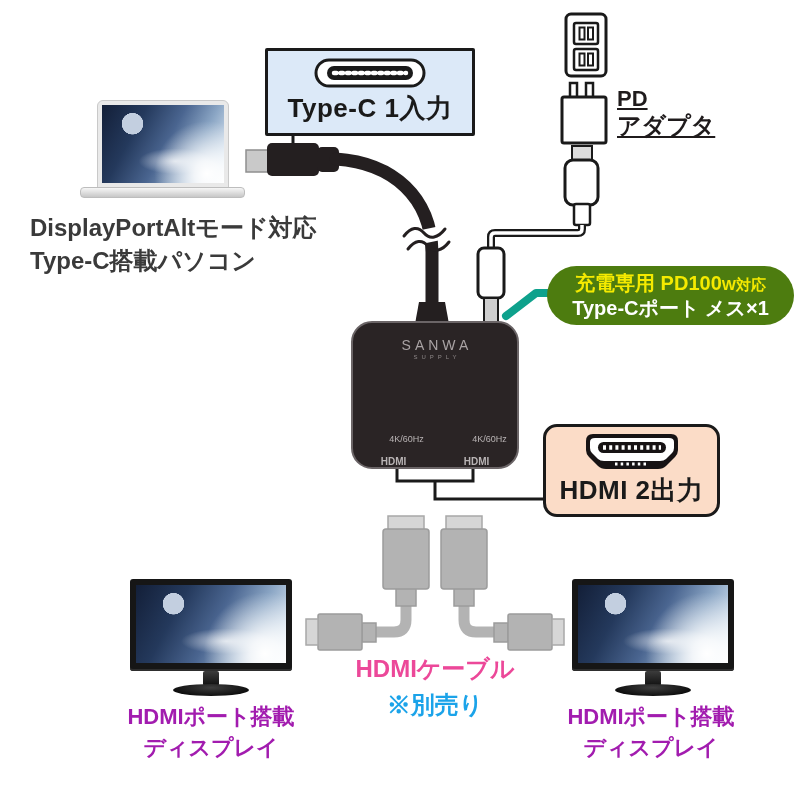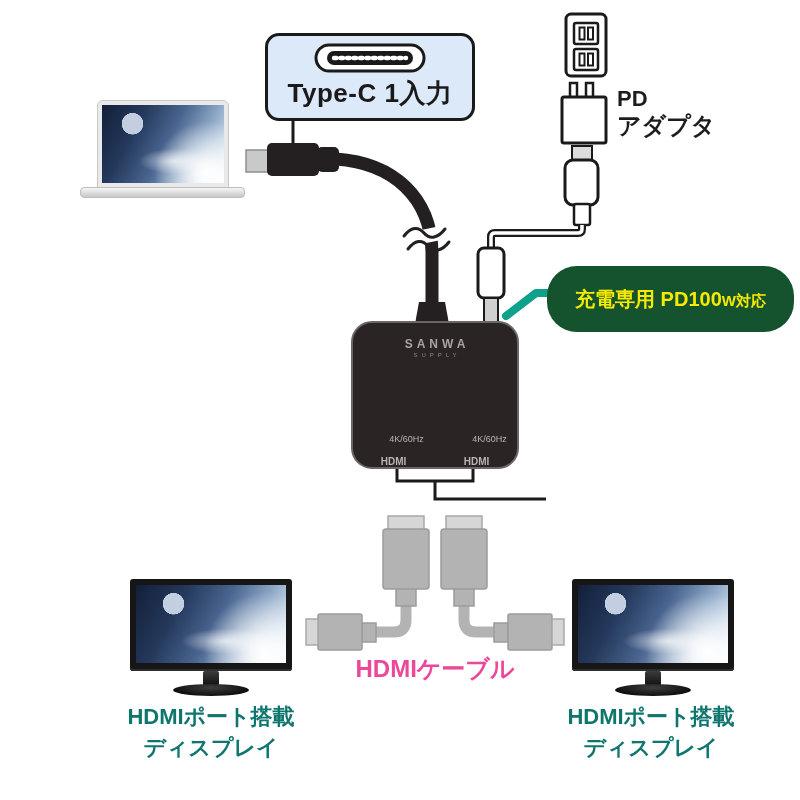--- a/index.html
+++ b/index.html
@@ -2,55 +2,55 @@
 <html><head>
 <meta charset="utf-8">
 <style>
   html,body{margin:0;padding:0;background:#fff;}
   .canvas{position:relative;width:800px;height:800px;background:#fff;overflow:hidden;
           font-family:"Liberation Sans",sans-serif;color:#3a3a3a;}
   .canvas svg.art{position:absolute;left:0;top:0;}
   .abs{position:absolute;}
 
   
-  .typec-box{left:265px;top:33px;width:210px;height:88px;background:#dce9f8;
-    border:3.5px solid #1a1a1a;border-radius:14px;box-sizing:border-box;
+  .typec-box{left:265px;top:48px;width:210px;height:88px;background:#dce9f8;
+    border:3.5px solid #1a1a1a;border-radius:2px;box-sizing:border-box;
     display:flex;flex-direction:column;align-items:center;justify-content:center;gap:3px;}
   .hdmi-box{left:543px;top:424px;width:177px;height:93px;background:#fbdcc7;
     border:3.5px solid #1a1a1a;border-radius:14px;box-sizing:border-box;
     display:flex;flex-direction:column;align-items:center;justify-content:center;gap:2px;}
   .box-label{font-size:26px;font-weight:bold;color:#1a1a1a;letter-spacing:0.5px;white-space:nowrap;}
 
   
-  .callout{left:547px;top:266px;width:247px;height:66px;background:#14532d;border-radius:30px;
+  .callout{left:547px;top:266px;width:247px;height:59px;background:#4d7c0f;border-radius:30px;
     display:flex;flex-direction:column;align-items:center;justify-content:center;line-height:1.22;}
   .callout .l1{font-weight:bold;color:#F5EA00;font-size:20px;white-space:nowrap;}
   .callout .l1 .small{font-size:15px;}
   .callout .l2{font-weight:600;color:#ffffff;font-size:20px;white-space:nowrap;}
 
   
-  .pd-label{left:617px;top:85px;font-weight:800;color:#1f1b1c;font-size:22px;line-height:27px;}
+  .pd-label{left:617px;top:85px;font-weight:800;color:#1f1b1c;font-size:22px;line-height:27px;text-decoration:underline;}
   .pd-label .l2{font-size:24px;}
   .tc-cable-label{left:606px;top:179px;font-weight:600;color:#1f1b1c;font-size:17px;line-height:21.5px;}
 
   
   .hub-brand{left:352px;top:337px;width:166px;text-align:center;color:#a9a3a4;}
-  .hub-brand .b1{font-size:12px;font-weight:bold;letter-spacing:4px;text-indent:4px;}
+  .hub-brand .b1{font-size:14px;font-weight:normal;letter-spacing:4px;text-indent:4px;}
   .hub-brand .b2{font-size:6px;letter-spacing:4px;text-indent:4px;color:#8d8788;margin-top:1px;}
   .hub-ports{left:352px;top:434px;width:166px;display:flex;}
   .hub-port{flex:1;text-align:center;color:#b9b4b5;}
   .hub-port .p1{font-size:9px;padding-left:26px;}
   .hub-port .p2{font-size:10px;font-weight:bold;margin-top:12px;}
 
   
   .laptop-caption{left:30px;top:211px;font-size:24px;font-weight:bold;line-height:33px;color:#3a3a3a;}
   .cable-caption{left:335px;top:653px;width:200px;text-align:center;}
   .cable-caption .c1{font-size:24px;font-weight:bold;color:#ec4899;}
   .cable-caption .c2{font-size:24px;font-weight:bold;color:#1BA3E9;margin-top:4px;}
-  .monitor-caption{top:701px;width:250px;text-align:center;font-size:22px;font-weight:bold;line-height:31px;color:#0f766e;}
+  .monitor-caption{top:701px;width:250px;text-align:center;font-size:22px;font-weight:bold;line-height:31px;color:#a21caf;}
   .mc-left{left:86px;} .mc-right{left:526px;}
 
   
   .sky{width:100%;height:100%;
     background:
       radial-gradient(circle at 86% 88%, #ffffff 0%, rgba(255,255,255,.85) 10%, rgba(255,255,255,0) 42%),
       radial-gradient(ellipse 40% 22% at 60% 72%, rgba(255,255,255,.7), rgba(255,255,255,0) 75%),
       radial-gradient(circle 11px at 25% 24%, #c3cfe0 96%, rgba(195,207,224,0) 100%),
       linear-gradient(118deg,#131f38 0%,#24395c 28%,#4a6590 52%,#8aa5c4 72%,#d9e6f2 92%,#ffffff 100%);}
   .laptop{left:80px;top:100px;width:165px;}
@@ -145,58 +145,74 @@
       <rect x="552" y="619" width="12" height="26" fill="#d6d6d6" stroke="#a8a8a8" stroke-width="1.5"></rect>
     </g>
   </svg>
 
   <div class="abs laptop">
     <div class="laptop-screen">
         <div class="sky"></div>
       </div>
     <div class="laptop-base"></div>
   </div>
+  <div class="abs laptop-caption">
+    <div>DisplayPortAltモード対応</div>
+    <div>Type-C搭載パソコン</div>
+  </div>
 
   <div class="abs typec-box">
     <svg width="112" height="30" viewBox="0 0 112 30">
       <rect x="2" y="2" width="108" height="26" rx="13" fill="#fff" stroke="#1a1a1a" stroke-width="3"></rect>
       <rect x="13" y="8" width="86" height="14" rx="7" fill="#1a1a1a"></rect>
       <line x1="20" y1="15" x2="92" y2="15" stroke="#fff" stroke-width="4.5" stroke-dasharray="2.5 4" stroke-linecap="round"></line>
     </svg>
     <div class="box-label">Type-C 1入力</div>
   </div>
 
   <div class="abs pd-label">
     <div>PD</div>
     <div class="l2">アダプタ</div>
   </div>
 
 
   <div class="abs callout">
     <div class="l1"><span>充電専用 </span><span>PD100</span><span class="small">W対応</span></div>
+    <div class="l2">Type-Cポート メス×1</div>
   </div>
 
   <div class="abs hub-brand">
     <div class="b1">SANWA</div>
     <div class="b2">SUPPLY</div>
   </div>
   <div class="abs hub-ports">
     <div class="hub-port">
       <div class="p1">4K/60Hz</div>
       <div class="p2">HDMI</div>
     </div>
     <div class="hub-port">
       <div class="p1">4K/60Hz</div>
       <div class="p2">HDMI</div>
     </div>
   </div>
 
+  <div class="abs hdmi-box">
+    <svg width="96" height="38" viewBox="0 0 96 38">
+      <path d="M9,1 H87 Q94,1 94,8 V17 Q94,21 91,24 L82,33 Q79,36 74,36 H22 Q17,36 14,33 L5,24 Q2,21 2,17 V8 Q2,1 9,1 Z" fill="#171314"></path>
+      <path d="M11,5 H85 Q90,5 90,9 V15 Q90,18 88,20 L82,26 Q80,28 76,28 H20 Q16,28 14,26 L8,20 Q6,18 6,15 V9 Q6,5 11,5 Z" fill="#ffffff"></path>
+      <rect x="14" y="9" width="68" height="11" rx="5.5" fill="#171314"></rect>
+      <line x1="19" y1="14.5" x2="77" y2="14.5" stroke="#fff" stroke-width="4.5" stroke-dasharray="3 3.2"></line>
+      <line x1="31" y1="31" x2="65" y2="31" stroke="#fff" stroke-width="3" stroke-dasharray="2.5 3.2"></line>
+    </svg>
+    <div class="box-label">HDMI 2出力</div>
+  </div>
 
   <div class="abs cable-caption">
     <div class="c1">HDMIケーブル</div>
+    <div class="c2">※別売り</div>
   </div>
 
   <div class="abs monitor m-left">
     <div class="m-bezel">
         <div class="sky"></div>
       </div>
     <div class="m-neck"></div>
     <div class="m-base"></div>
   </div>
   <div class="abs monitor m-right">

